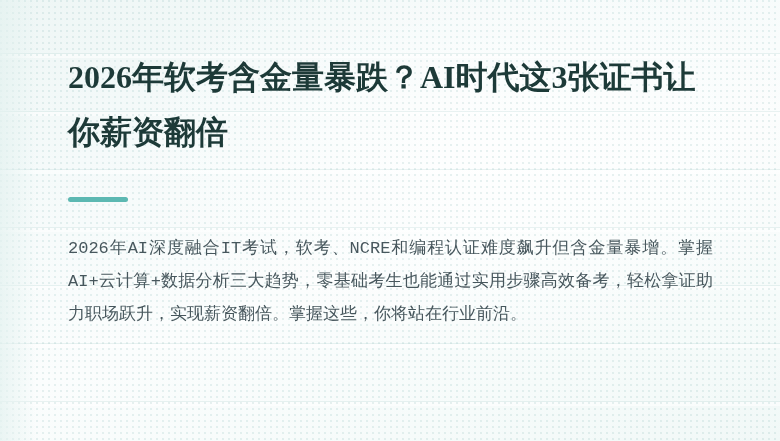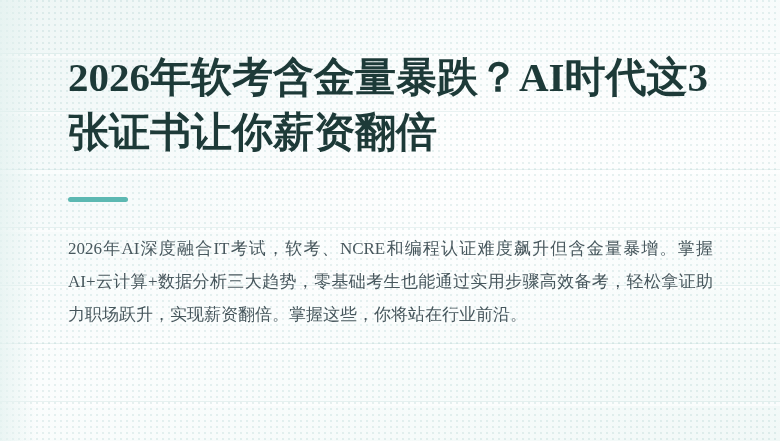--- a/index.html
+++ b/index.html
@@ -91,21 +91,21 @@
   }
 
   .headline {
     position: absolute;
     top: 50px;
     left: 0;
     width: 646px;
     margin: 0;
     font-family: "Liberation Serif", "DejaVu Serif", serif;
     font-weight: 700;
-    font-size: 41px;
+    font-size: 32px;
     line-height: 55px;
     letter-spacing: 0px;
     color: #1d3a38;
     white-space: pre-line;
   }
 
   .divider {
     position: absolute;
     top: 197px;
     left: 0;
@@ -114,21 +114,21 @@
     border-radius: 3px;
     background: #5cb8b2;
   }
 
   .summary {
     position: absolute;
     top: 232px;
     left: 0;
     width: 645px;
     margin: 0;
-    font-family: Liberation Serif, serif;
+    font-family: Liberation Mono, monospace;
     font-weight: 400;
     font-size: 17px;
     line-height: 33px;
     color: #47575d;
     text-align: justify;
     text-justify: inter-ideograph;
   }
 </style>
 </head>
 <body>

